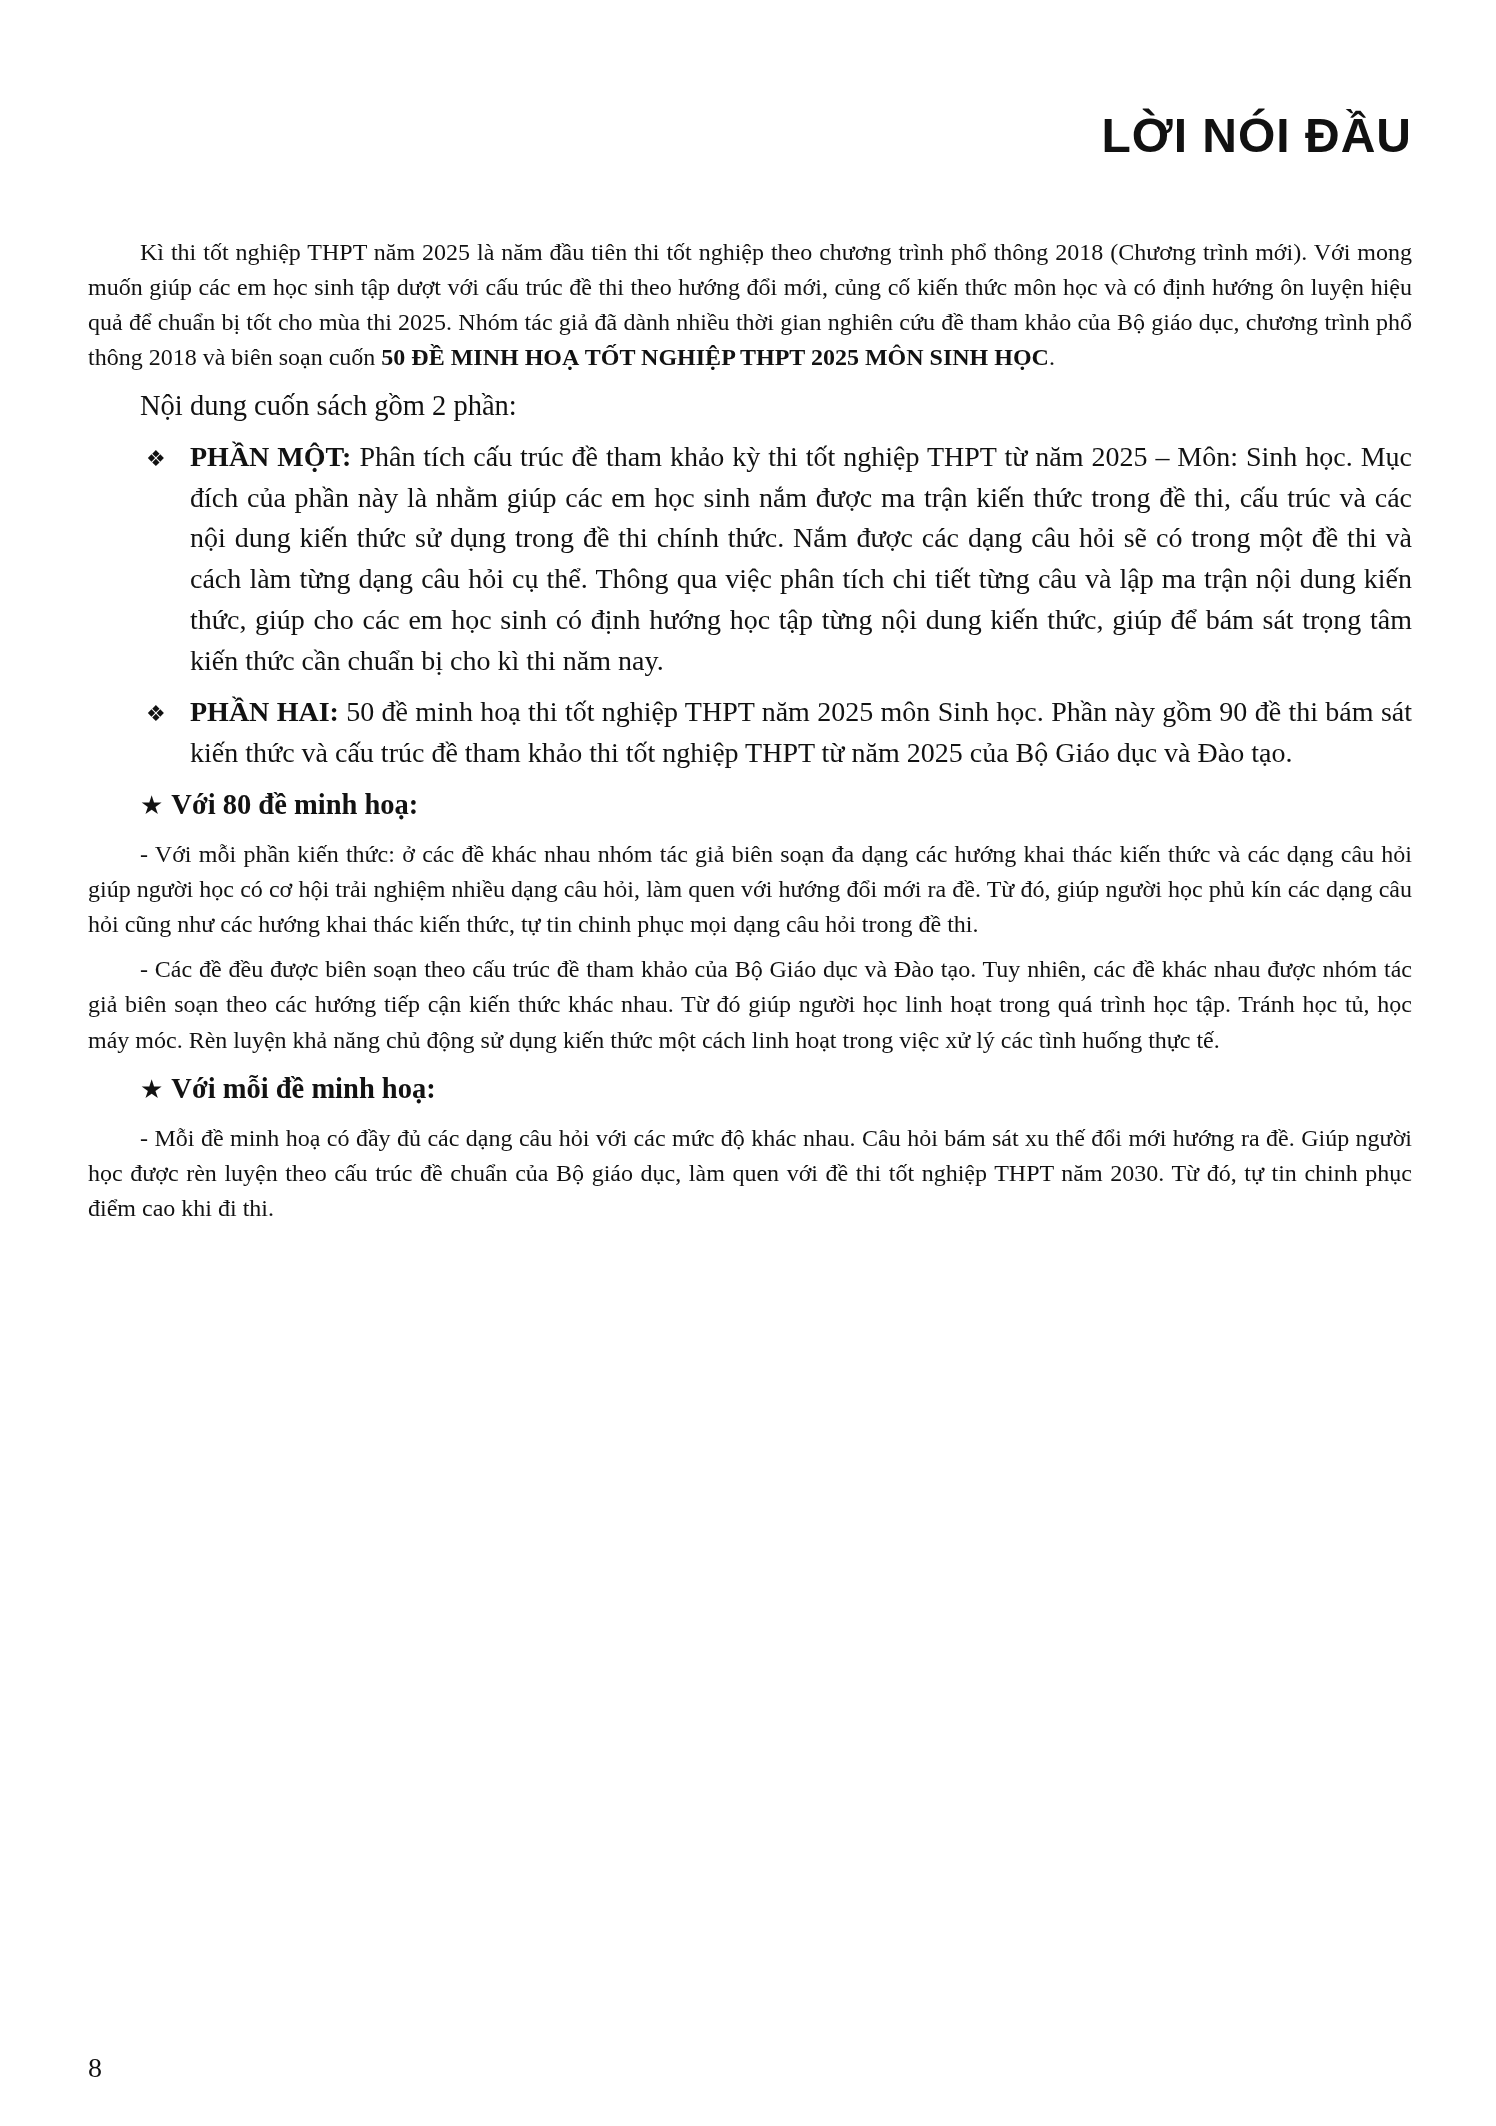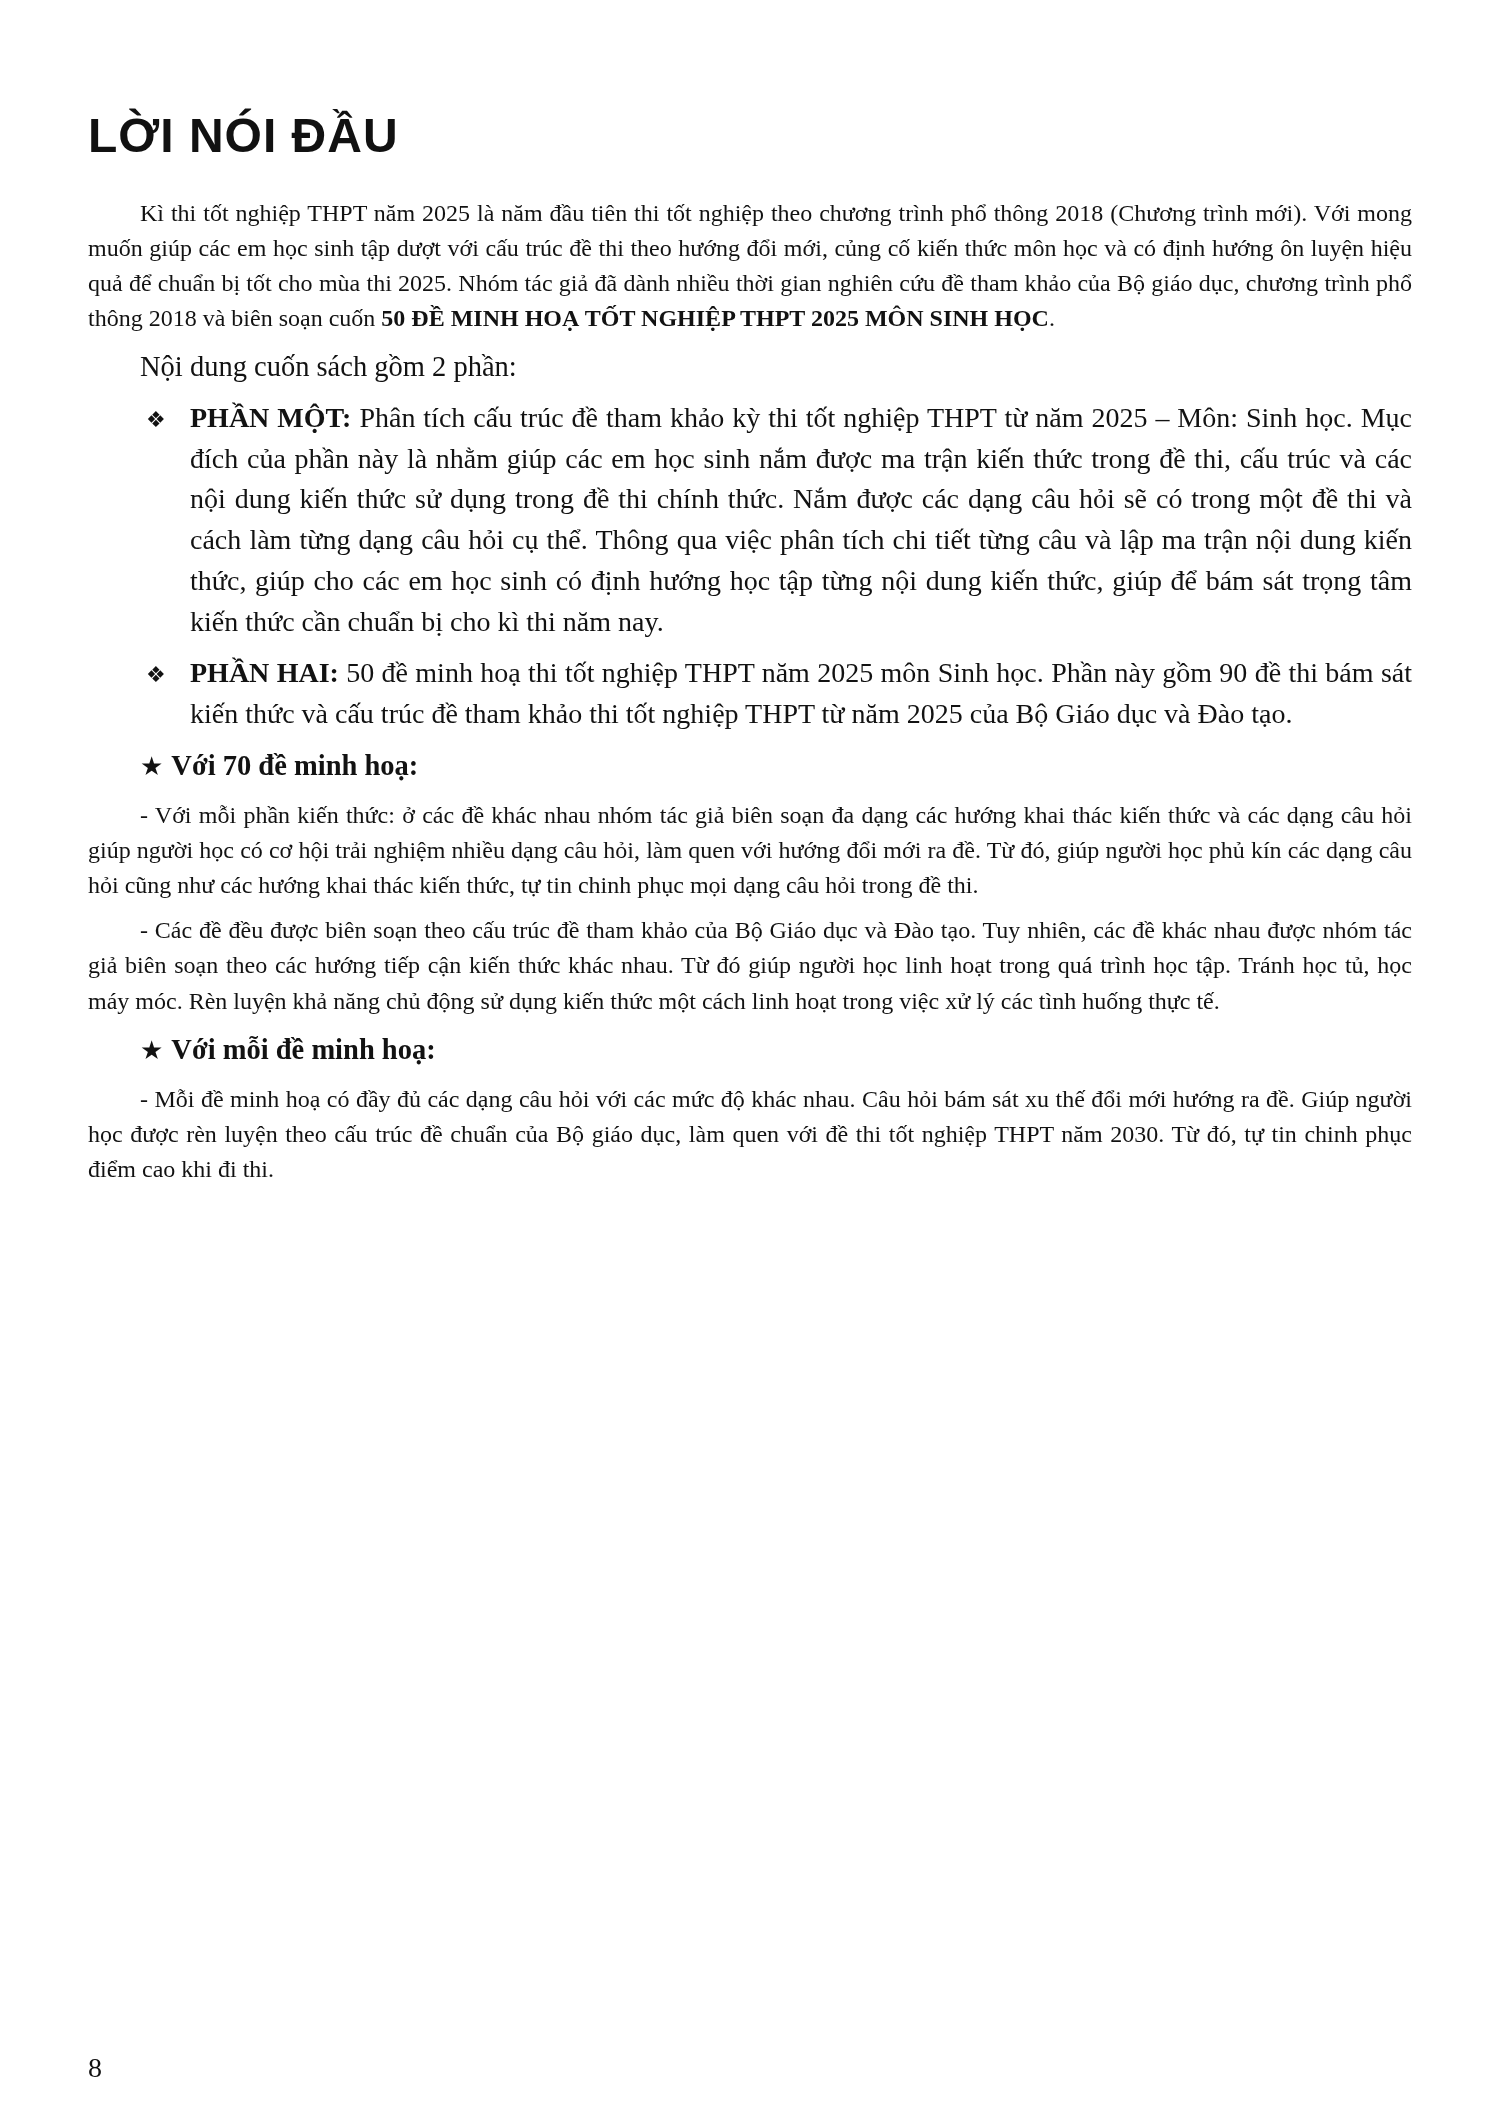--- a/index.html
+++ b/index.html
@@ -13,26 +13,26 @@
     height: 2126px;
     margin: 0 auto;
     background: #ffffff;
     color: #121212;
     box-sizing: border-box;
     padding: 108px 84px 0 88px;
     font-family: "Liberation Serif", "DejaVu Serif", serif;
     overflow: hidden;
   }
   .title {
-    text-align: left;
+    text-align: right;
     font-family: "Liberation Sans", "DejaVu Sans", sans-serif;
     font-weight: 700;
     font-size: 48px;
     letter-spacing: 1px;
-    margin: 0 0 33px 0;
+    margin: 0 0 72px 0;
     color: #111111;
   }
   .para {
     font-size: 24px;
     line-height: 1.46;
     text-align: justify;
     margin: 0 0 10px 0;
   }
   .indent {
     text-indent: 52px;
@@ -96,21 +96,21 @@
   <p class="section-heading">Nội dung cuốn sách gồm 2 phần:</p>
 
   <div class="bullet">
     <span class="marker">❖</span><strong class="bullet-label">PHẦN MỘT:</strong><span> Phân tích cấu trúc đề tham khảo kỳ thi tốt nghiệp THPT từ năm 2025 – Môn: Sinh học. Mục đích của phần này là nhằm giúp các em học sinh nắm được ma trận kiến thức trong đề thi, cấu trúc và các nội dung kiến thức sử dụng trong đề thi chính thức. Nắm được các dạng câu hỏi sẽ có trong một đề thi và cách làm từng dạng câu hỏi cụ thể. Thông qua việc phân tích chi tiết từng câu và lập ma trận nội dung kiến thức, giúp cho các em học sinh có định hướng học tập từng nội dung kiến thức, giúp để bám sát trọng tâm kiến thức cần chuẩn bị cho kì thi năm nay.</span>
   </div>
 
   <div class="bullet">
     <span class="marker">❖</span><strong class="bullet-label">PHẦN HAI:</strong><span> 50 đề minh hoạ thi tốt nghiệp THPT năm 2025 môn Sinh học. Phần này gồm 90 đề thi bám sát kiến thức và cấu trúc đề tham khảo thi tốt nghiệp THPT từ năm 2025 của Bộ Giáo dục và Đào tạo.</span>
   </div>
 
-  <p class="star-heading"><span class="star">★</span><span>Với 70 đề minh hoạ:</span></p>
+  <p class="star-heading"><span class="star">★</span><span>Với 80 đề minh hoạ:</span></p>
 
   <p class="para indent">- Với mỗi phần kiến thức: ở các đề khác nhau nhóm tác giả biên soạn đa dạng các hướng khai thác kiến thức và các dạng câu hỏi giúp người học có cơ hội trải nghiệm nhiều dạng câu hỏi, làm quen với hướng đổi mới ra đề. Từ đó, giúp người học phủ kín các dạng câu hỏi cũng như các hướng khai thác kiến thức, tự tin chinh phục mọi dạng câu hỏi trong đề thi.</p>
 
   <p class="para indent">- Các đề đều được biên soạn theo cấu trúc đề tham khảo của Bộ Giáo dục và Đào tạo. Tuy nhiên, các đề khác nhau được nhóm tác giả biên soạn theo các hướng tiếp cận kiến thức khác nhau. Từ đó giúp người học linh hoạt trong quá trình học tập. Tránh học tủ, học máy móc. Rèn luyện khả năng chủ động sử dụng kiến thức một cách linh hoạt trong việc xử lý các tình huống thực tế.</p>
 
   <p class="star-heading"><span class="star">★</span><span>Với mỗi đề minh hoạ:</span></p>
 
   <p class="para indent">- Mỗi đề minh hoạ có đầy đủ các dạng câu hỏi với các mức độ khác nhau. Câu hỏi bám sát xu thế đổi mới hướng ra đề. Giúp người học được rèn luyện theo cấu trúc đề chuẩn của Bộ giáo dục, làm quen với đề thi tốt nghiệp THPT năm 2030. Từ đó, tự tin chinh phục điểm cao khi đi thi.</p>
 
   <div class="page-number">8</div>

